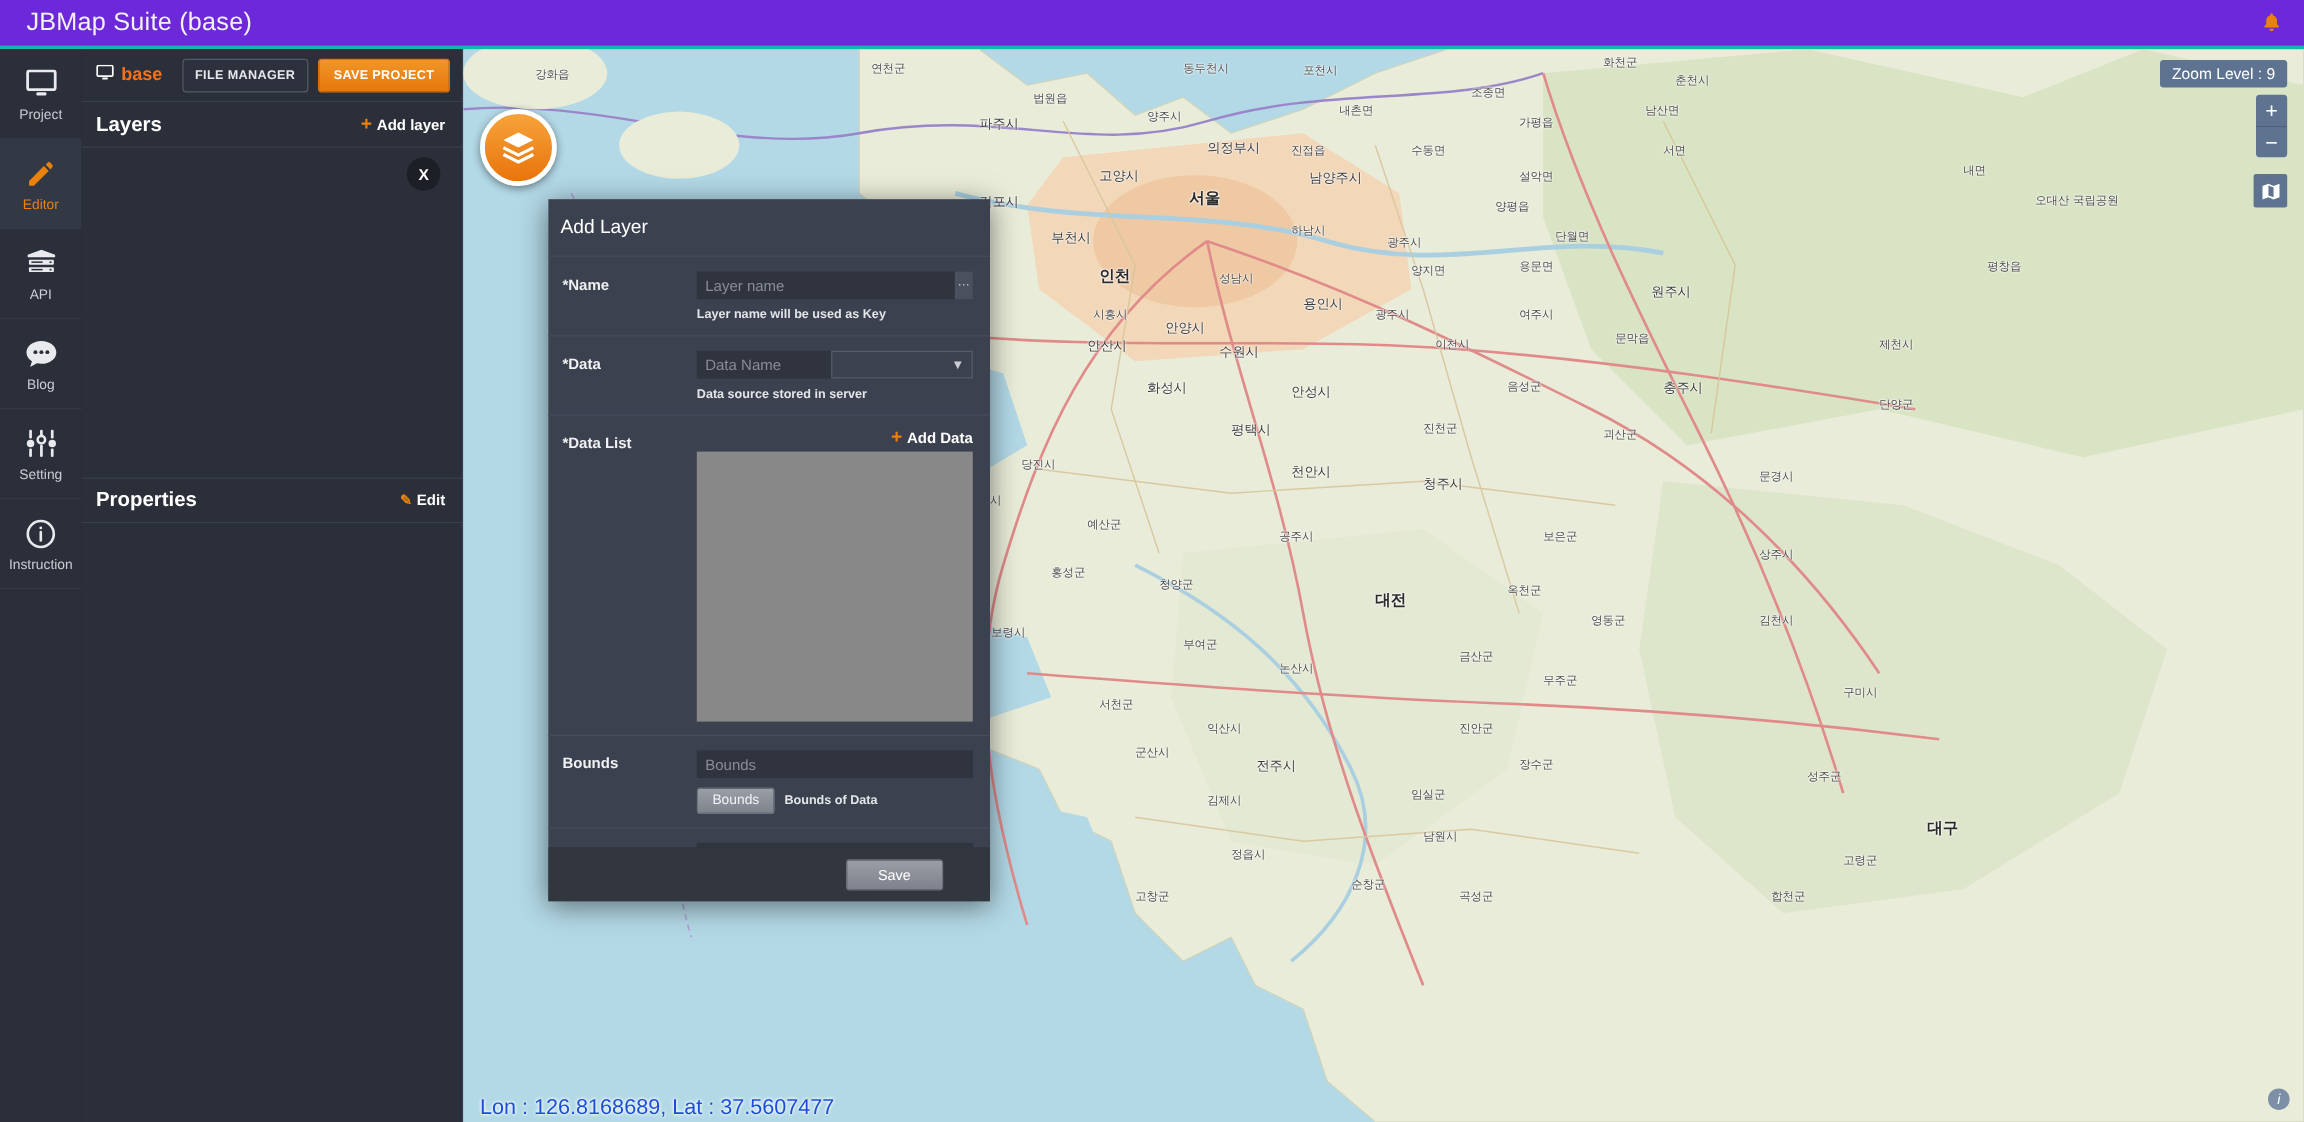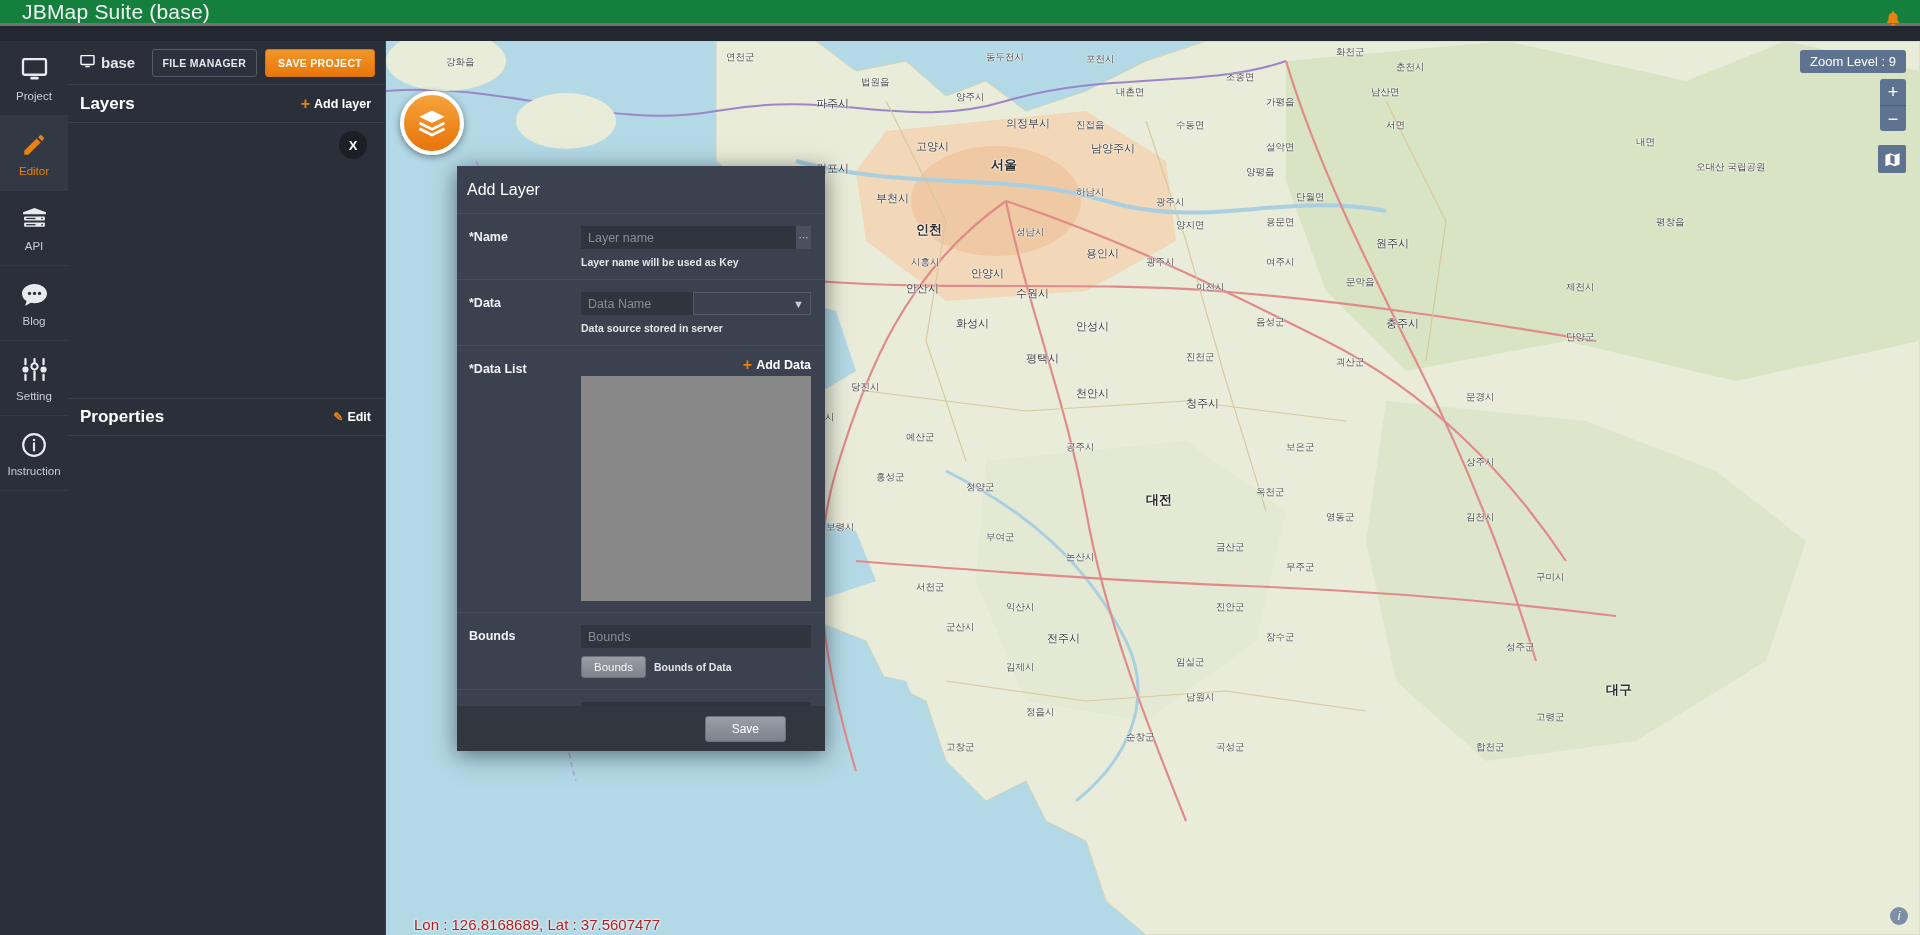--- a/index.html
+++ b/index.html
@@ -6,23 +6,23 @@
   html, body {
     width: 1920px; height: 935px;
     overflow: hidden;
     font-family: "Liberation Sans", sans-serif;
     background: #232730;
   }
 
   
   #topbar {
     position: absolute; top: 0; left: 0;
-    width: 1920px; height: 26px;
-    background: #15803d;
-    border-bottom: 3px solid #737373;
+    width: 1920px; height: 41px;
+    background: #6d28d9;
+    border-bottom: 3px solid #14b8a6;
     display: flex; align-items: center;
   }
   #app-title {
     color: #f2f2f2; font-size: 21px; padding-left: 22px; letter-spacing: .2px;
   }
   #bell-icon {
     position: absolute; right: 18px; top: 9px;
     color: #e8820c; font-size: 19px; line-height: 22px;
   }
 
@@ -50,21 +50,21 @@
     position: absolute; top: 41px; left: 68px;
     width: 318px; height: 894px;
     background: #2b2f3a;
     border-right: 1px solid #3a3f4c;
   }
   #panel-head {
     height: 44px; display: flex; align-items: center;
     padding: 0 10px 0 12px; gap: 8px;
     border-bottom: 1px solid #3a3f4c;
   }
-  #proj-name { color: #e5e5e5; font-size: 15px; font-weight: bold; flex: 1;
+  #proj-name { color: #f97316; font-size: 15px; font-weight: bold; flex: 1;
                display: flex; align-items: center; gap: 6px; }
   .btn-flat {
     background: #33374352; border: 1px solid #555a68;
     color: #e6e7ea; font-size: 10.5px; font-weight: bold;
     padding: 7px 10px; border-radius: 3px; cursor: pointer;
     letter-spacing: .3px;
   }
   .btn-orange {
     background: linear-gradient(#f0962a, #e8770a);
     border: 1px solid #d9730a; color: #fff;
@@ -137,22 +137,22 @@
   #zoom-out { top: 64px; border-radius: 0 0 3px 3px; border-top: 1px solid #4e6178; }
   #basemap-btn { top: 104px; height: 28px; width: 28px; }
   #info-btn {
     position: absolute; right: 12px; bottom: 10px;
     width: 18px; height: 18px; border-radius: 50%;
     background: #7c8fa6; color: #fff; font-size: 12px;
     display: flex; align-items: center; justify-content: center;
     font-style: italic; cursor: pointer;
   }
   #coord-bar {
-    position: absolute; left: 28px; bottom: 2px;
-    color: #b91c1c; font-size: 15px;
+    position: absolute; left: 14px; bottom: 2px;
+    color: #1d4ed8; font-size: 18px;
     text-shadow: 0 0 3px #fff, 0 0 3px #fff;
   }
 
   
   #modal {
     position: absolute; left: 457px; top: 166px;
     width: 368px; height: 585px;
     background: #3b414e;
     box-shadow: 0 4px 22px rgba(0,0,0,.5);
     display: flex; flex-direction: column;

